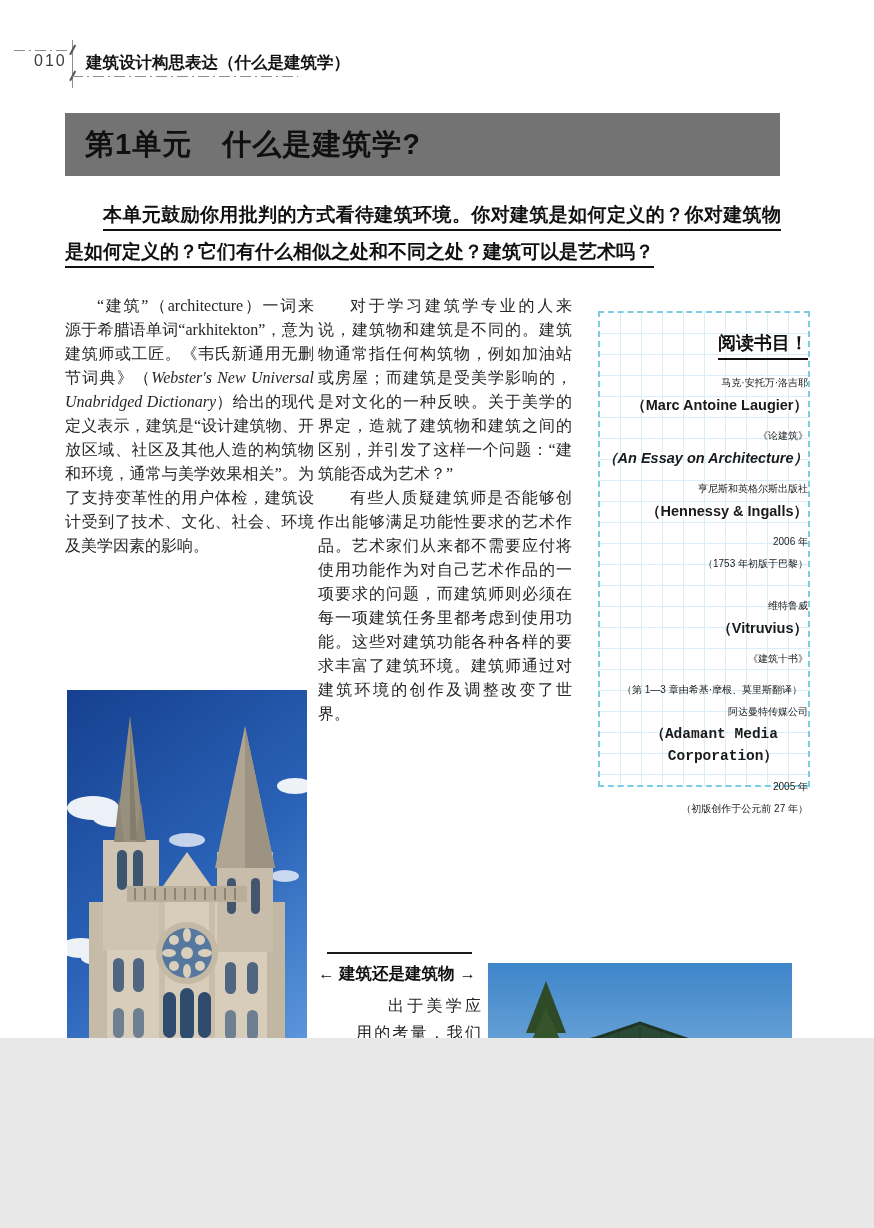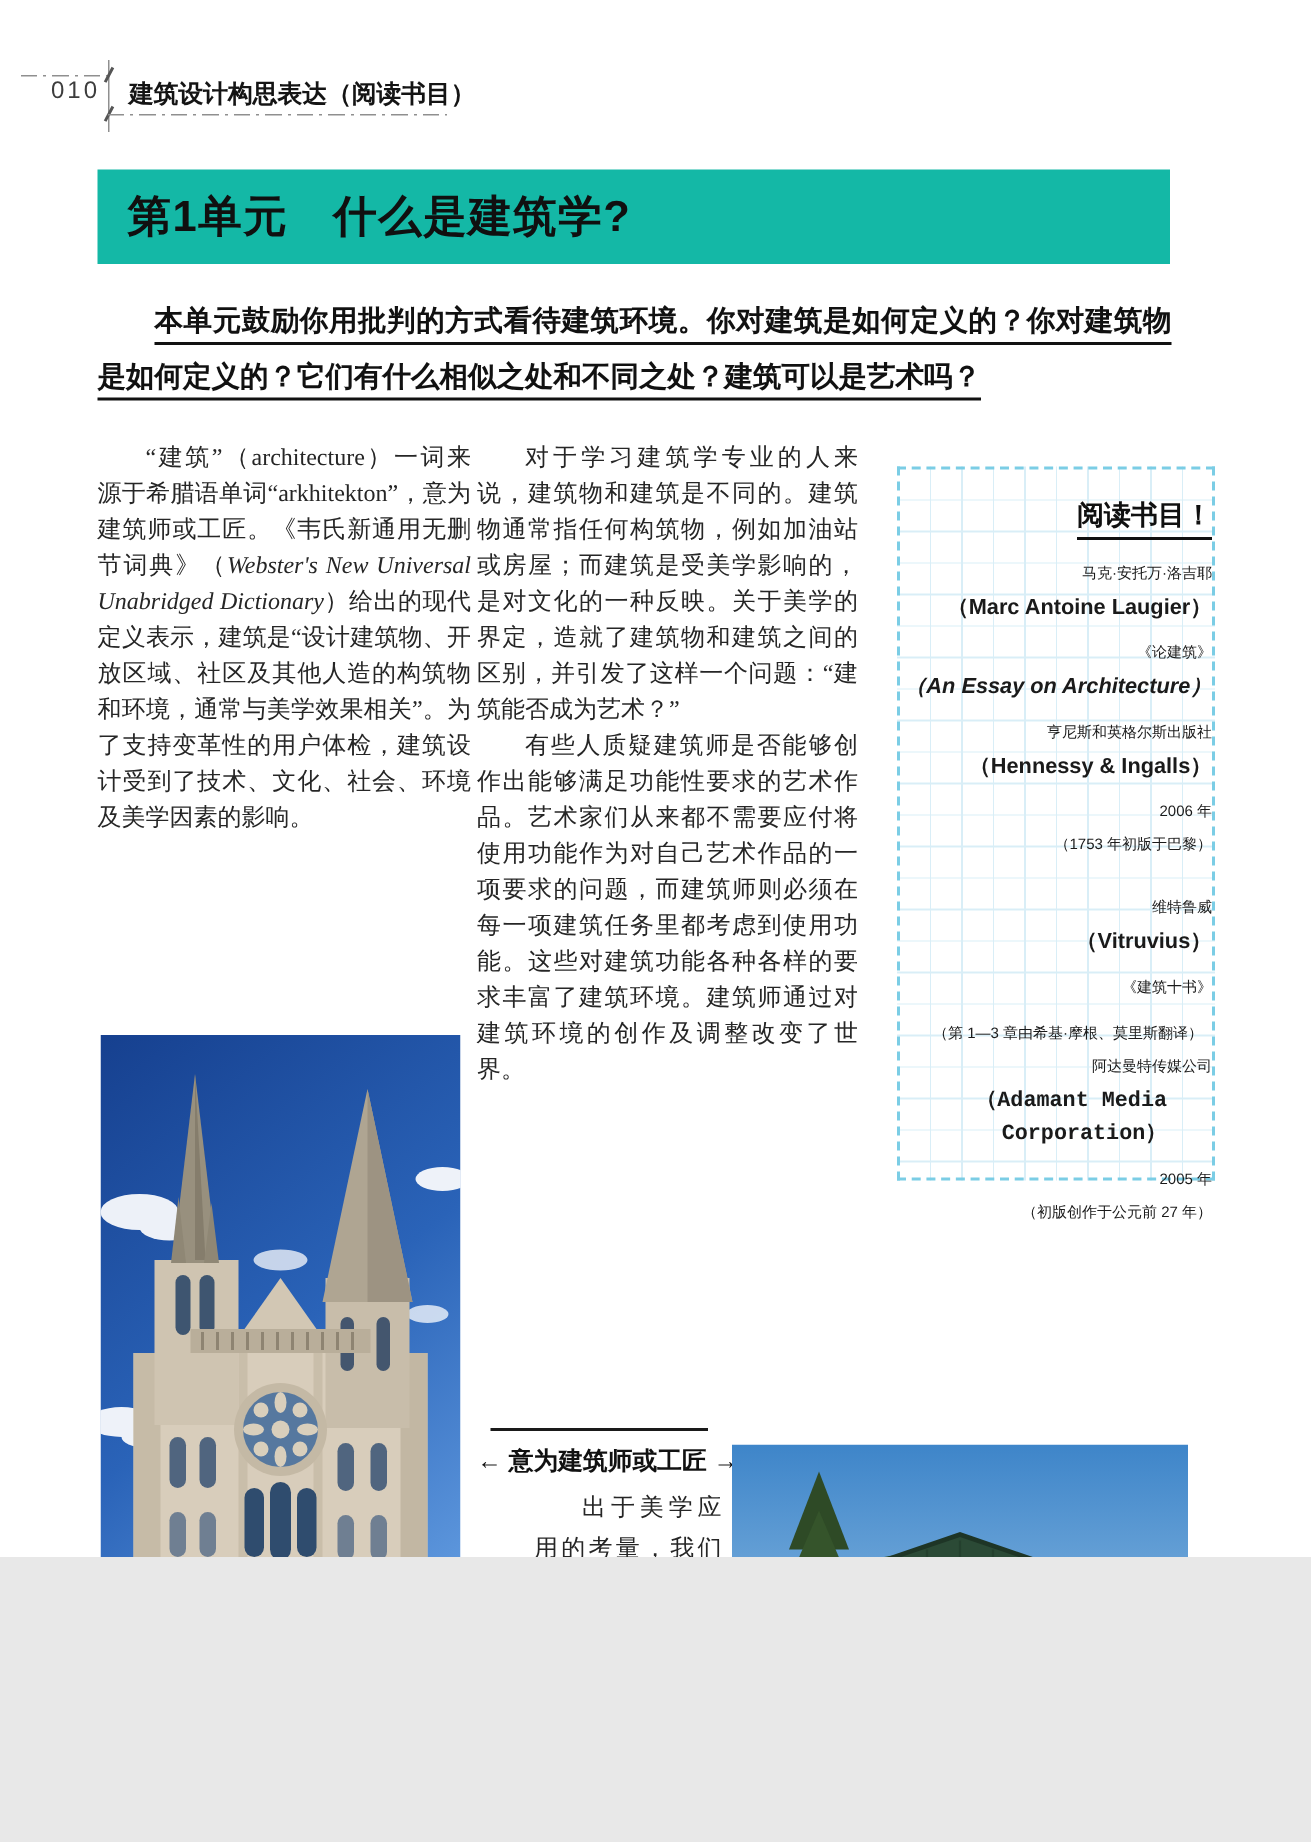--- a/index.html
+++ b/index.html
@@ -66,24 +66,24 @@
 </head>
 <body>
 
 <div class="page">
 
   <div class="dashdot rule-left"></div>
   <div class="vrule"></div>
   <div class="tick tick1"></div>
   <div class="tick tick2"></div>
   <div class="pagenum">010</div>
-  <div class="booktitle">建筑设计构思表达（阅读书目）</div>
+  <div class="booktitle">建筑设计构思表达（什么是建筑学）</div>
   <div class="dashdot rule-right"></div>
 
-  <div class="banner" style="background:#14b8a6;">
+  <div class="banner" style="background:#737373;">
     <span>第1单元　什么是建筑学?</span>
   </div>
 
   <p class="intro">本单元鼓励你用批判的方式看待建筑环境。你对建筑是如何定义的？你对建筑物是如何定义的？它们有什么相似之处和不同之处？建筑可以是艺术吗？</p>
 
   <div class="bodycol col-left">
     <p><span>“建筑”（architecture）一词来源于希腊语单词“arkhitekton”，意为建筑师或工匠。《韦氏新通用无删节词典》（</span><span class="em-it">Webster's New Universal Unabridged Dictionary</span><span>）给出的现代定义表示，建筑是“设计建筑物、开放区域、社区及其他人造的构筑物和环境，通常与美学效果相关”。为了支持变革性的用户体检，建筑设计受到了技术、文化、社会、环境及美学因素的影响。</span></p>
   </div>
 
   <div class="bodycol col-mid">
@@ -226,21 +226,21 @@
       <g fill="#BFB19A">
           <ellipse cx="20" cy="450" rx="10" ry="4"></ellipse>
           <ellipse cx="70" cy="452" rx="12" ry="4"></ellipse>
           <ellipse cx="120" cy="450" rx="10" ry="4"></ellipse>
         </g>
     </svg>
   </figure>
 
   <div class="capblock">
     <div class="cap-rule"></div>
-    <div class="cap-title">← 意为建筑师或工匠 →</div>
+    <div class="cap-title">← 建筑还是建筑物 →</div>
     <p class="cap-body">出于美学应用的考量，我们将建筑与建筑物区分开来。该定义承认了大教堂和房屋之间是有区别的。</p>
   </div>
 
   <figure class="fig-warehouse">
     <svg viewBox="0 0 304 190" preserveAspectRatio="none" aria-hidden="true">
       <defs>
         <linearGradient id="sky2" x1="0" y1="0" x2="0" y2="1">
           <stop offset="0" stop-color="#3E85C9"></stop>
             <stop offset="1" stop-color="#9CC6E8"></stop>
         </linearGradient>

